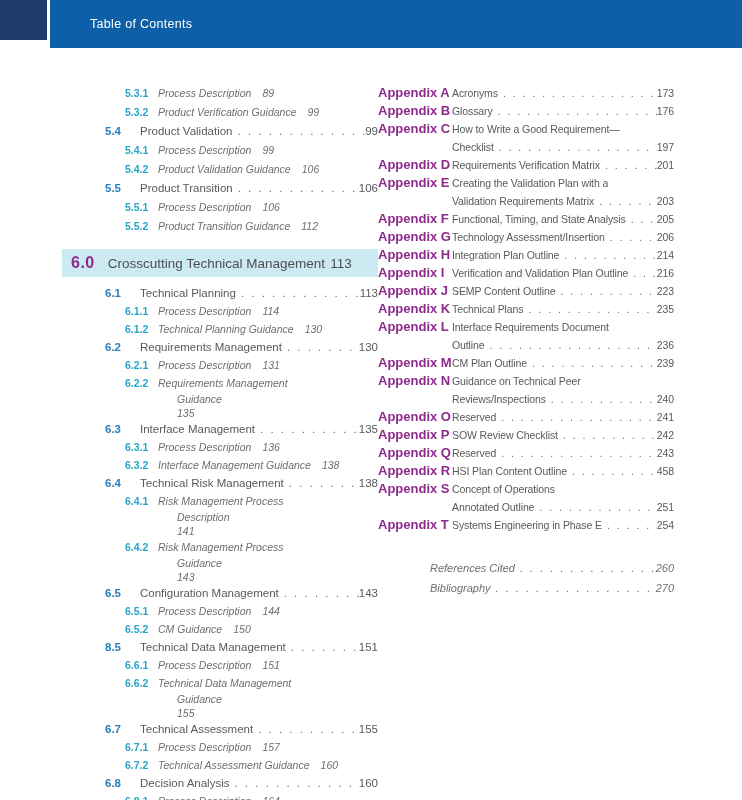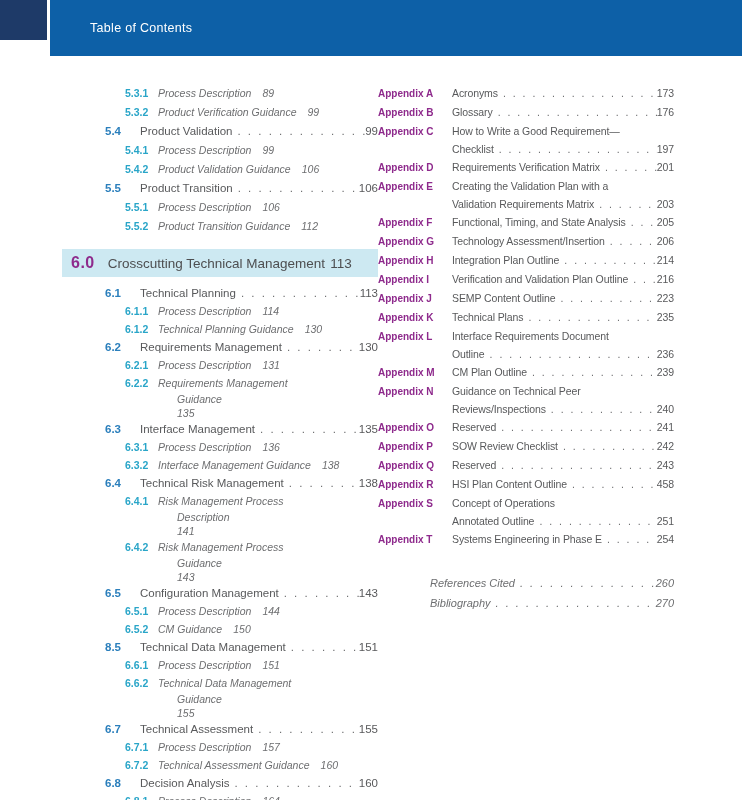--- a/index.html
+++ b/index.html
@@ -5,21 +5,21 @@
   * { margin:0; padding:0; box-sizing:border-box; }
   html,body { background:#ffffff; }
   body {
     width:742px; height:800px; position:relative; overflow:hidden;
     font-family:"Liberation Sans", sans-serif;
     -webkit-font-smoothing:antialiased;
   }
   
   .header { position:absolute; top:0; left:0; right:0; height:40px; }
   .navy-block { position:absolute; left:0; top:0; width:47px; height:40px; background:var(--navy); }
-  .blue-bar  { position:absolute; left:50px; top:0; right:0; height:56px; background:var(--blue);
+  .blue-bar  { position:absolute; left:50px; top:0; right:0; height:48px; background:var(--blue);
                display:flex; align-items:center;text-align:right; }
   .header-title { color:#ffffff; font-size:12.5px; margin-left:40px; letter-spacing:.3px; }
 
   
   .col-left  { position:absolute; left:100px; top:84px; width:278px; }
   .col-right { position:absolute; left:378px; top:84px; width:296px; }
 
   
   .lrow { display:flex; align-items:baseline; line-height:19px; font-size:11.5px; color:var(--text);justify-content:space-between; }
   #left-six .lrow { line-height:18px; }
@@ -36,21 +36,21 @@
   
   .banner { margin:13px 0 7px -38px; width:316px; height:28px; background:var(--bannerbg);
             display:flex; align-items:center; }
   .b-num   { color:var(--purple); font-weight:bold; font-size:16px; margin-left:9px; letter-spacing:.5px; }
   .b-title { color:#4d4e50; font-size:13.5px; margin-left:13px; white-space:nowrap; }
   .b-page  { color:#4d4e50; font-size:13.5px; margin-left:5px; }
 
   
   .arow { display:flex; align-items:baseline; line-height:18px; font-size:10.5px;
           color:var(--text); letter-spacing:-0.1px; }
-  .alabel { width:74px; flex:none; font-weight:bold; color:var(--purple); font-size:10px; letter-spacing:0; }
+  .alabel { width:74px; flex:none; font-weight:bold; color:var(--purple); font-size:13px; letter-spacing:0; }
   .arow .wrap { flex:1; min-width:0; }
   .arow .l1, .arow .l2 { display:flex; align-items:flex-start; }
 
   
   .refs { margin-top:24px; padding-left:52px; }
   .rrow { display:flex; align-items:baseline; line-height:20px; font-size:11px;
           font-style:italic; color:var(--subtext); }
 
   
   .leader { flex:1; min-width:0; overflow:hidden; white-space:nowrap;

